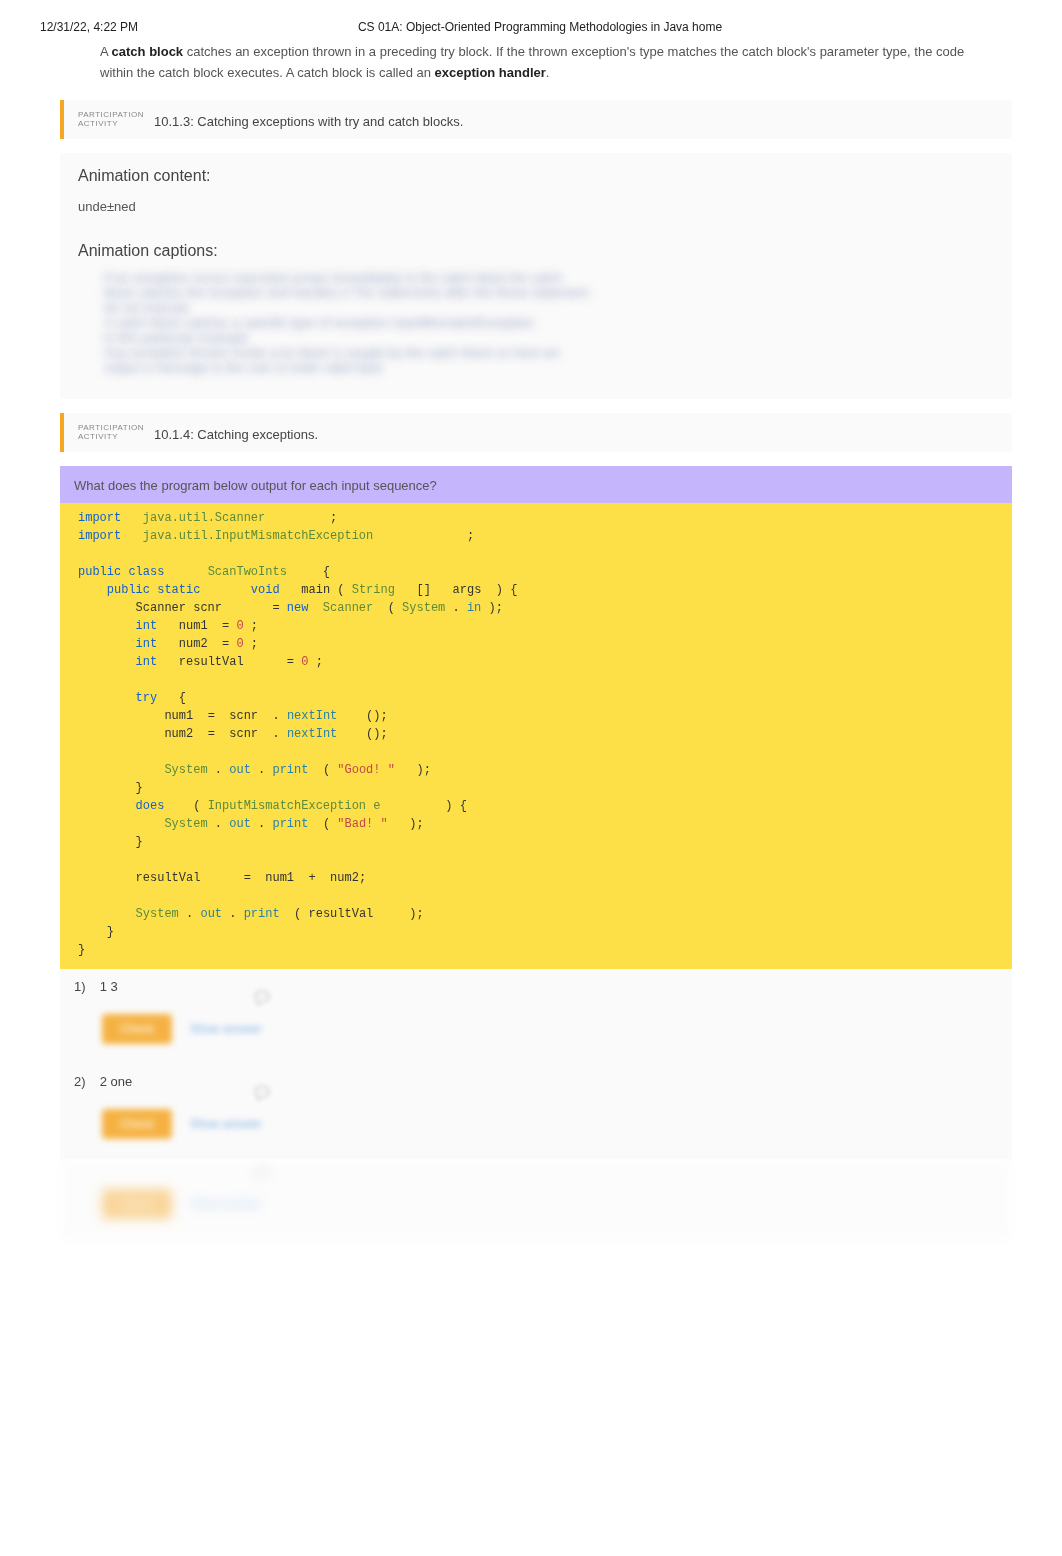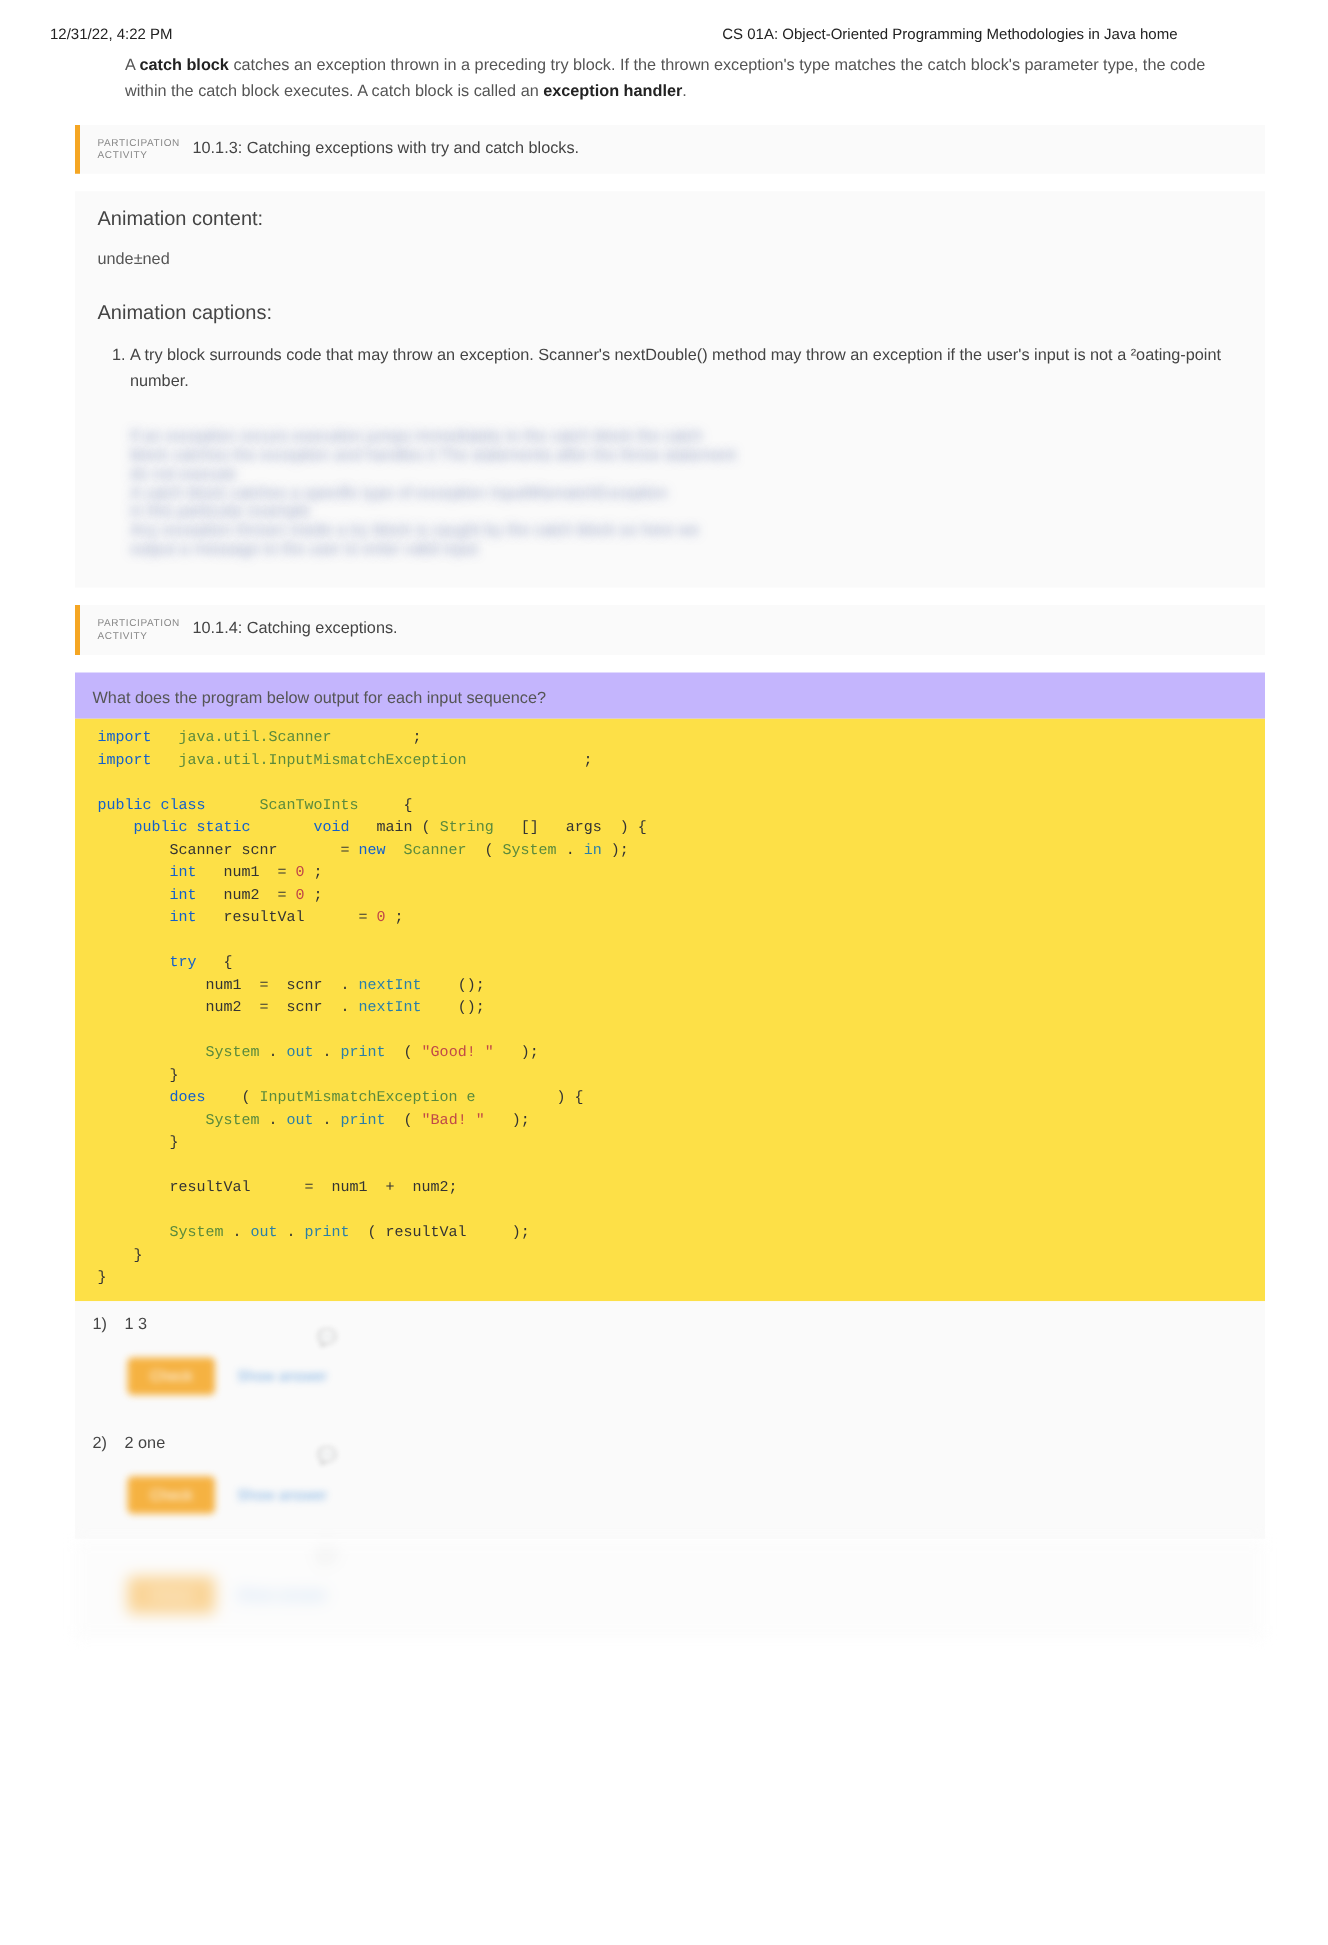--- a/index.html
+++ b/index.html
@@ -10,21 +10,21 @@
       background: #fff;
       width: 1062px;
     }
     .page-header {
       display: flex;
       justify-content: space-between;
       padding: 20px 40px 8px 40px;
       font-size: 12px;
       color: #222;
     }
-    .page-title { text-align: right; flex: 1; }
+    .page-title { text-align: center; flex: 1; }
     .content-wrap {
       padding: 0 50px 40px 60px;
     }
     .intro-text {
       padding: 0 40px 16px 40px;
       font-size: 13px;
       color: #555;
       line-height: 1.6;
     }
     .term {
@@ -32,21 +32,21 @@
       color: #222;
       display: inline;
     }
     .activity-box {
       background: #fafafa;
       border-left: 4px solid #f5a623;
       margin-bottom: 14px;
     }
     .activity-header {
       display: flex;
-      align-items: flex-start;
+      align-items: flex-end;
       gap: 16px;
       padding: 10px 14px;
     }
     .activity-label {
       font-size: 8px;
       letter-spacing: 0.5px;
       color: #888;
       line-height: 1.2;
       width: 60px;
       text-transform: uppercase;
@@ -165,23 +165,20 @@
         <div>ACTIVITY</div>
       </div>
       <div class="activity-title">10.1.3: Catching exceptions with try and catch blocks.</div>
     </div>
   </div>
 
   <div class="content-body">
     <div class="section-heading">Animation content:</div>
     <div class="undefined-text">unde±ned</div>
     <div class="section-heading">Animation captions:</div>
-    <ol class="caption-list">
-      <li>A try block surrounds code that may throw an exception. Scanner's nextDouble() method may throw an exception if the user's input is not a ²oating-point number.</li>
-    </ol>
     <div style="padding:0 30px 16px 40px;">
       <div class="blurred-text">If an exception occurs execution jumps immediately to the catch block the catch</div>
       <div class="blurred-text">block catches the exception and handles it The statements after the throw statement</div>
       <div class="blurred-text">do not execute</div>
       <div class="blurred-text">A catch block catches a specific type of exception InputMismatchException</div>
       <div class="blurred-text">in this particular example</div>
       <div class="blurred-text">Any exception thrown inside a try block is caught by the catch block so here we</div>
       <div class="blurred-text">output a message to the user to enter valid input</div>
     </div>
   </div>

